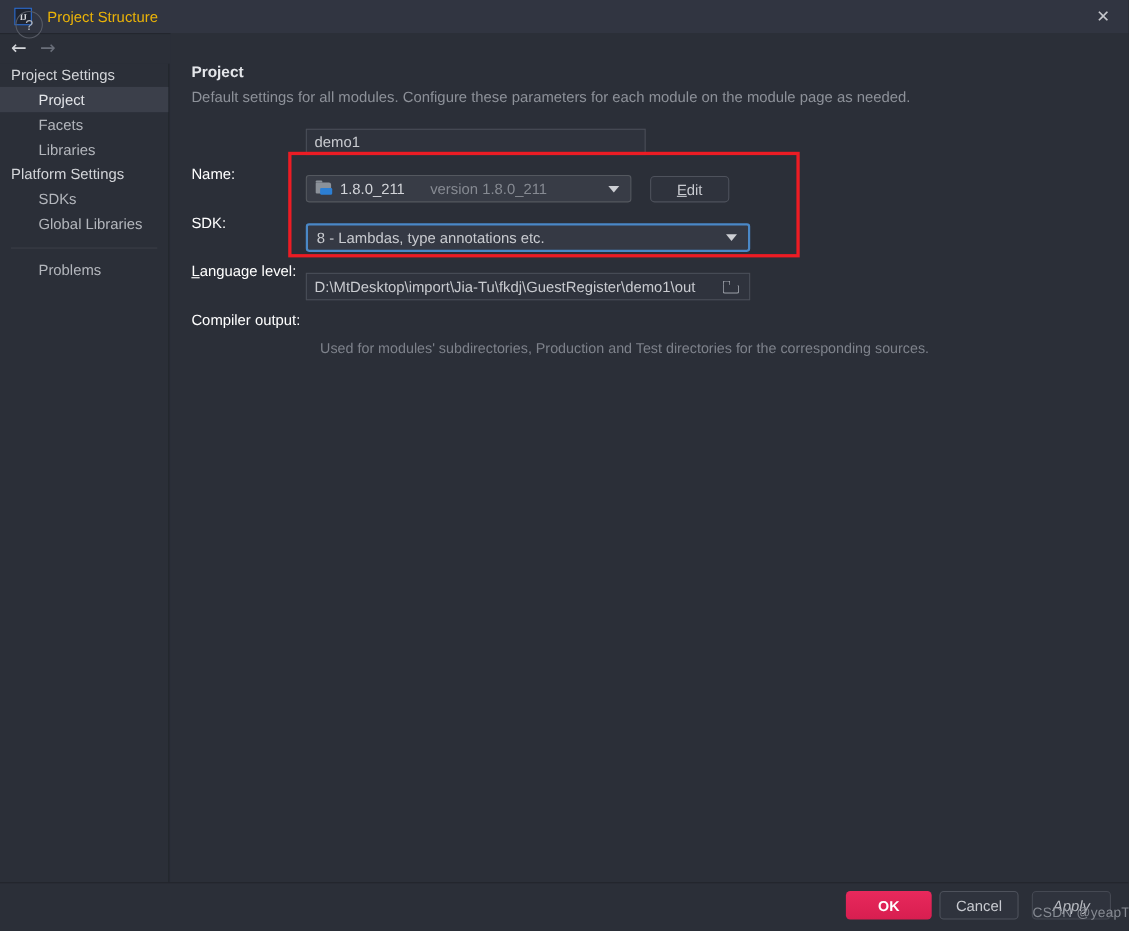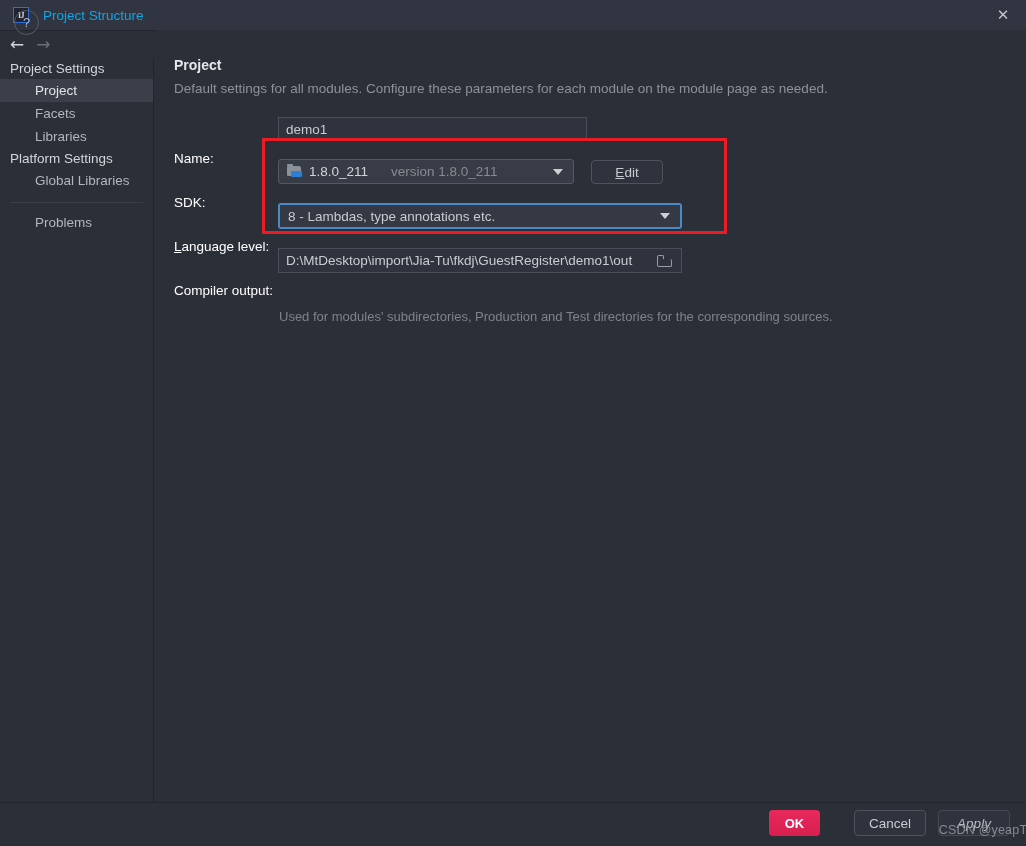--- a/index.html
+++ b/index.html
@@ -39,21 +39,21 @@
     justify-content: center;
     font-size: 8px;
     font-weight: bold;
     color: #d8dade;
     letter-spacing: -0.5px;
     font-family: "Liberation Serif", serif;
   }
   .title-text {
     margin-left: 14px;
     font-size: 13.5px;
-    color: #0ea5e9;
+    color: #eab308;
   }
   .close-btn {
     position: absolute;
     right: 0; top: 0;
     width: 46px; height: 30px;
     display: flex;
     align-items: center;
     justify-content: center;
     color: #c4c6cb;
     font-size: 15px;
@@ -263,20 +263,21 @@
     border: 1.4px solid #9a9ea6;
     border-bottom: none;
     border-radius: 2px 2px 0 0;
     box-sizing: border-box;
   }
 
   .hint {
     position: absolute;
     font-size: 13px;
     color: #7e828b;
+    margin-left: 12px;
   }
 
   
   .annot {
     position: absolute;
     border: 3px solid #ec1c24;
     box-sizing: border-box;
     pointer-events: none;
   }
 
@@ -297,21 +298,21 @@
     display: flex;
     align-items: center;
     justify-content: center;
     font-size: 13px;
     color: #b3b6bc;
     cursor: default;
   }
   .ok-btn {
     position: absolute;
     left: 769px; top: 810px;
-    width: 51px; height: 26px;
+    width: 78px; height: 26px;
     border-radius: 4px;
     background: linear-gradient(180deg, #e8295c 0%, #d81e50 100%);
     display: flex;
     align-items: center;
     justify-content: center;
     font-size: 13px;
     font-weight: bold;
     color: #ffffff;
     cursor: default;
   }
@@ -353,20 +354,21 @@
   <div class="nav-arrow enabled">←</div>
   <div class="nav-arrow disabled">→</div>
 </div>
 
 <div class="sidebar">
   <div class="side-group">Project Settings</div>
   <div class="side-item selected">Project</div>
   <div class="side-item">Facets</div>
   <div class="side-item">Libraries</div>
   <div class="side-group">Platform Settings</div>
+  <div class="side-item">SDKs</div>
   <div class="side-item">Global Libraries</div>
   <div class="side-sep"></div>
   <div class="side-item">Problems</div>
 </div>
 
 <div class="main">
 
   <div class="panel-title">Project</div>
   <div class="panel-desc">Default settings for all modules. Configure these parameters for each module on the module page as needed.</div>
 

